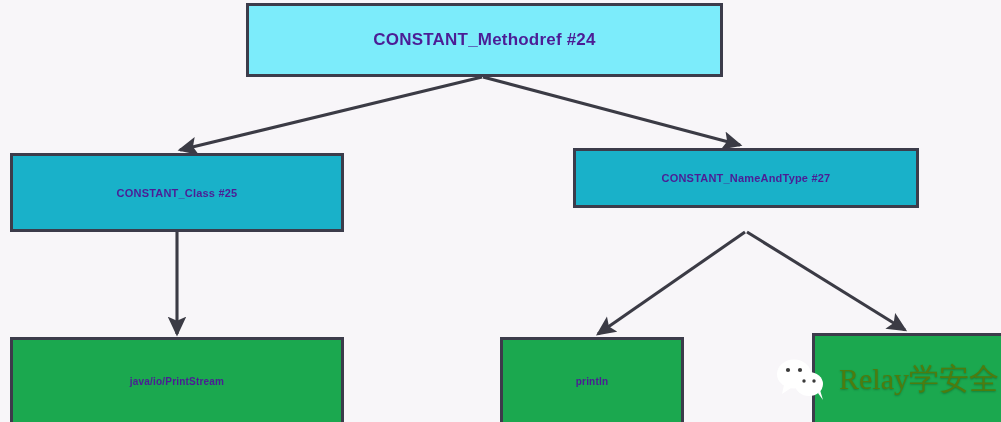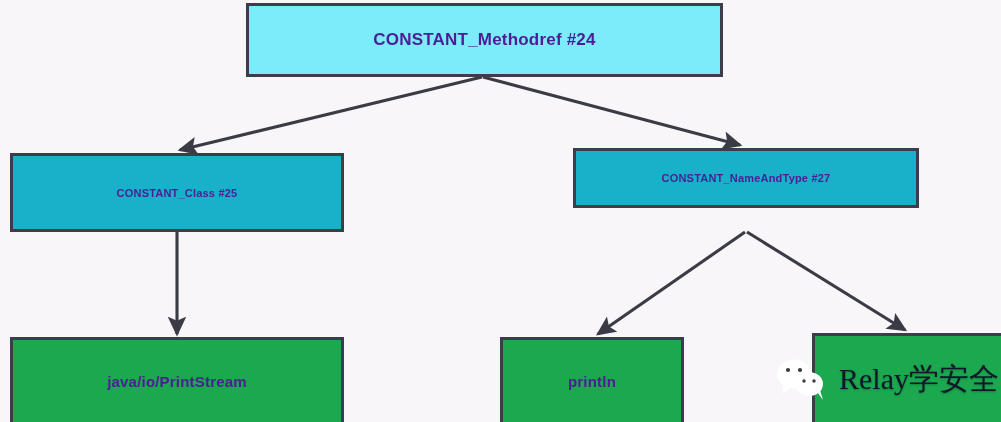--- a/index.html
+++ b/index.html
@@ -33,21 +33,21 @@
     text-align: center;
   }
   .node-label {
     font-weight: bold;
     color: #4c1d95;
     letter-spacing: 0.2px;
     white-space: nowrap;
   }
   .node.lvl-root .node-label { font-size: 17px; }
   .node.lvl-mid  .node-label { font-size: 11px; }
-  .node.lvl-leaf .node-label { font-size: 15px; text-align: right; }
+  .node.lvl-leaf .node-label { font-size: 10px; text-align: right; }
 
   
   #node-methodref   { left: 246px; top: 3px;   width: 477px; height: 74px; }
   #node-class       { left: 10px;  top: 153px; width: 334px; height: 79px; }
   #node-nameandtype { left: 573px; top: 148px; width: 346px; height: 60px; }
   #node-printstream { left: 10px;  top: 337px; width: 334px; height: 88px; }
   #node-println     { left: 500px; top: 337px; width: 184px; height: 88px; }
   #node-descriptor  { left: 812px; top: 333px; width: 192px; height: 92px; }
 
   
@@ -57,21 +57,21 @@
     top: 350px;
     width: 229px;
     height: 58px;
     display: flex;
     align-items: center;
     gap: 7px;
     pointer-events: none;
   }
   #watermark-text {
     font-size: 30px;
-    color: #0f172a;
+    color: #4d7c0f;
     font-family: "Liberation Serif", "DejaVu Serif", serif;
     text-shadow: 0 1px 2px rgba(0,0,0,0.25);
     white-space: nowrap;
     line-height: 1;
   }
   .wechat-mark { flex: 0 0 auto; }
 </style>
 </head>
 <body>
 

